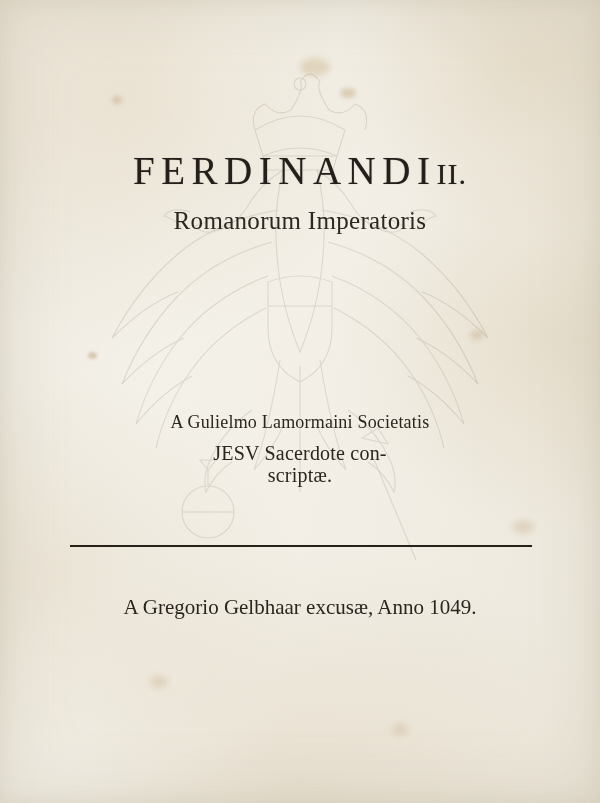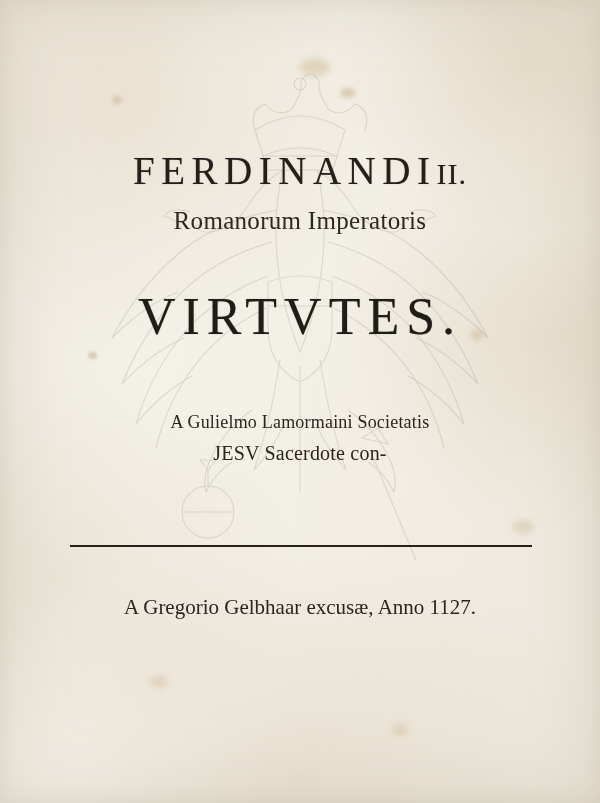--- a/index.html
+++ b/index.html
@@ -202,25 +202,25 @@
   <div class="spot" style="left:392px;top:724px;width:16px;height:11px;background:rgba(186,156,110,0.26);filter:blur(3px);"></div>
 
   <div id="content">
 
     <div class="line" id="title-main">
       <span>FERDINANDI</span><span class="numeral">II.</span>
     </div>
 
     <div class="line" id="subtitle">Romanorum Imperatoris</div>
 
-    <div class="line" id="work-title">VIRTVTES.</div>
 
     <div class="line" id="author-line1">A Gulielmo Lamormaini Societatis</div>
     <div class="line" id="author-line2">JESV Sacerdote con-</div>
+    <div class="line" id="author-line3">scriptæ.</div>
 
     <div id="rule"></div>
 
-    <div class="line" id="imprint-publisher">A Gregorio Gelbhaar excusæ, Anno 1127.</div>
+    <div class="line" id="imprint-publisher">A Gregorio Gelbhaar excusæ, Anno 1049.</div>
 
   </div>
 
   <div class="vignette"></div>
 </div>
 
 </body></html>

